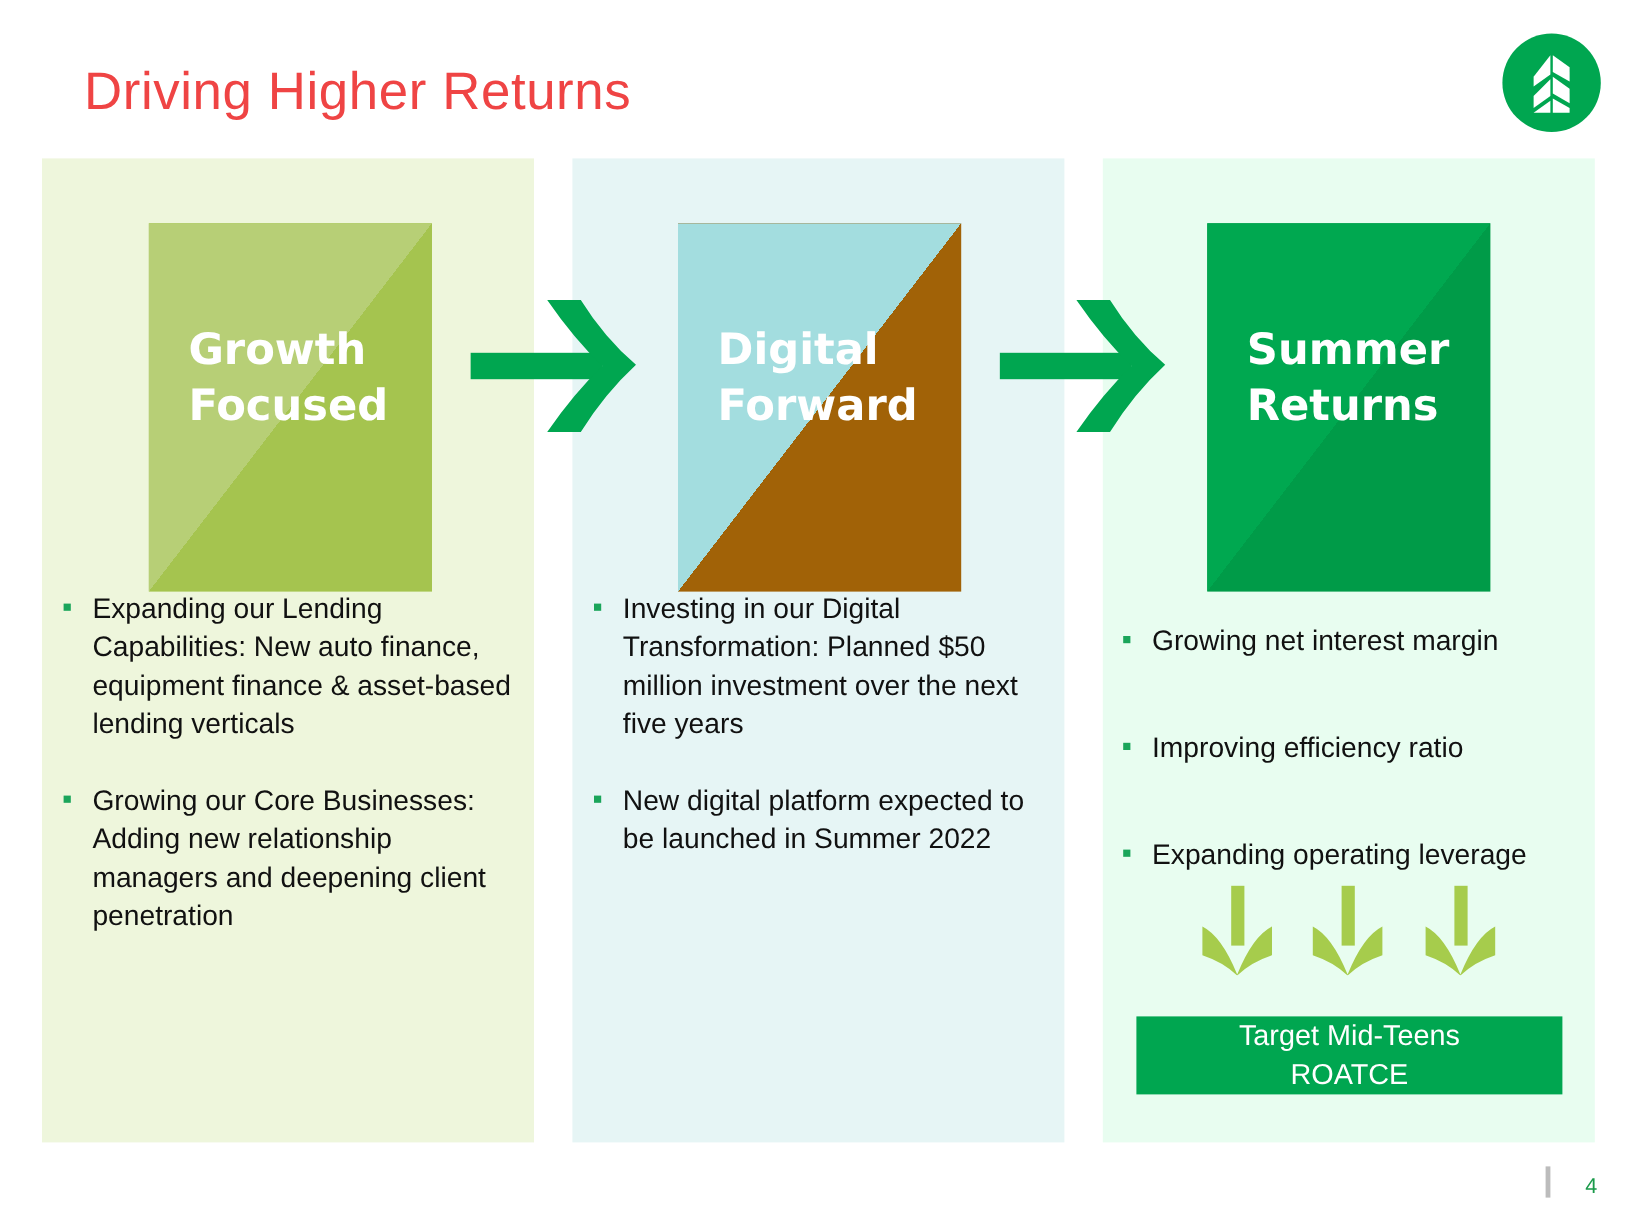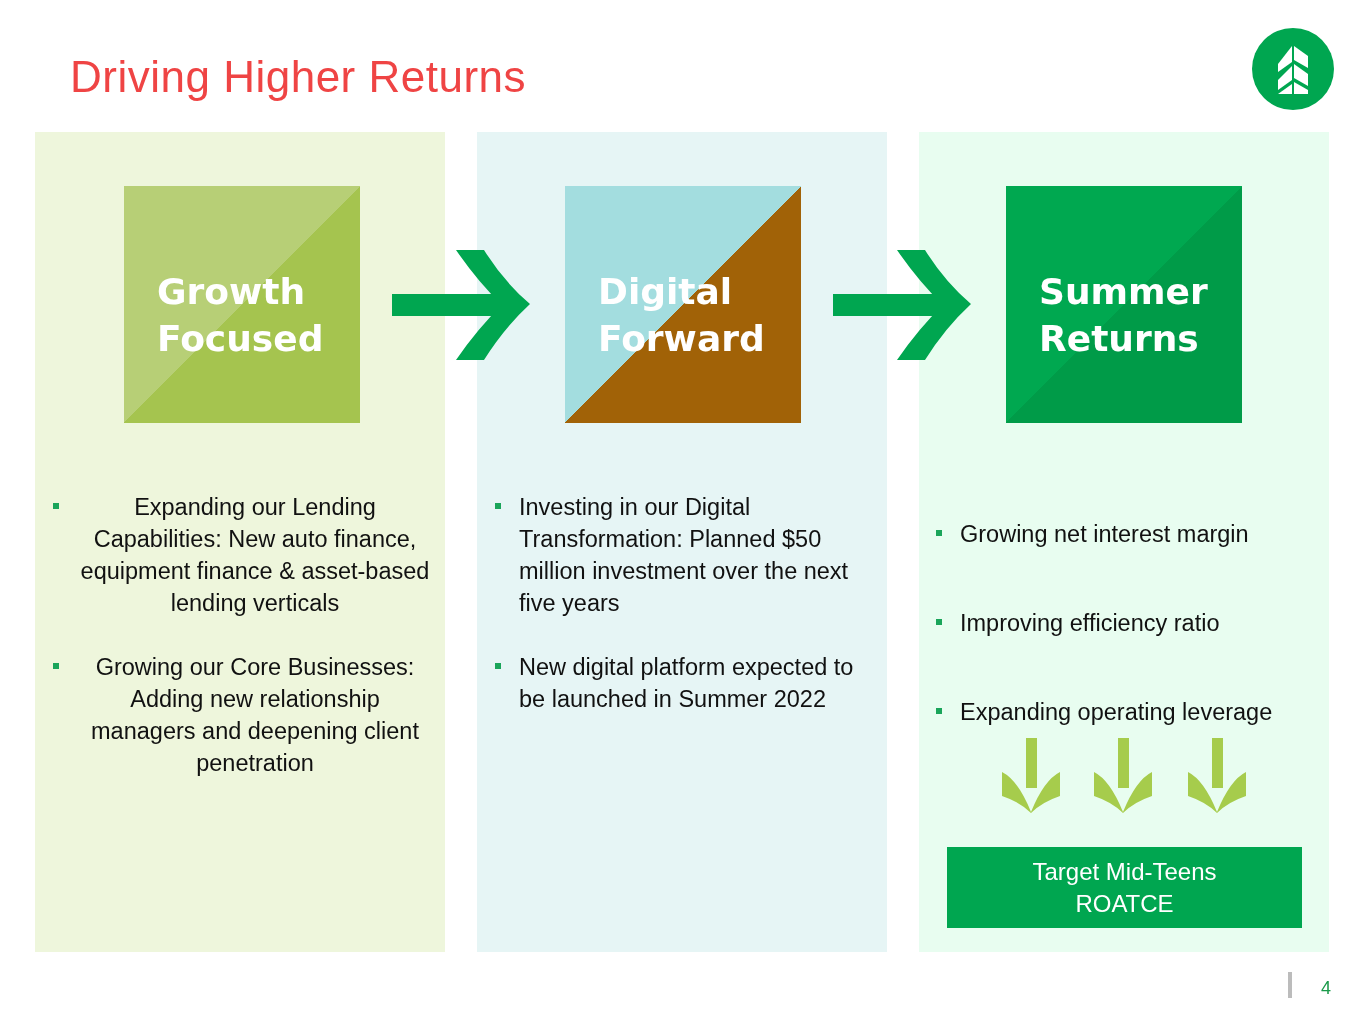--- a/index.html
+++ b/index.html
@@ -4,41 +4,41 @@
   <style>
     html, body { margin:0; padding:0; }
     body { width:1365px; height:1024px; background:#ffffff; position:relative; overflow:hidden;
            font-family:"Liberation Sans", sans-serif; }
     .title { position:absolute; left:70px; top:52px; font-size:44px; color:#ef4444; letter-spacing:0.5px; }
     .logo { position:absolute; left:1252px; top:28px; width:82px; height:82px; border-radius:50%; background:#00a650; }
     .panel { position:absolute; top:132px; width:410px; height:820px; }
     .p1 { left:35px; background:#eef6dc; }
     .p2 { left:477px; background:#e6f5f5; }
     .p3 { left:919px; background:#e8fdf0; }
-    .tile { position:absolute; top:186px; width:236px; height:237px; overflow:hidden; }
+    .tile { position:absolute; top:186px; width:236px; height:307px; overflow:hidden; }
     .tile .half { position:absolute; inset:0; }
     .tile-label { position:absolute; left:33px; top:82px; color:#fff; font-weight:bold; font-size:36px; line-height:47px; font-family:"DejaVu Sans", sans-serif; }
     .t1 { left:124px; background:#a5c44f; }
     .t1 .half { background:linear-gradient(to bottom right, #b7cf76 50%, transparent 50%); }
     .t2 { left:565px; background:#a16207; }
     .t2 .half { background:linear-gradient(to bottom right, #a3dddf 50%, transparent 50%); }
     .t3 { left:1006px; background:#009b48; }
     .t3 .half { background:linear-gradient(to bottom right, #00a850 50%, transparent 50%); }
     .arrow { position:absolute; top:250px; width:140px; height:112px; }
     .a1 { left:392px; } .a2 { left:833px; }
     ul.bullets { position:absolute; margin:0; padding:0; list-style:none; font-size:23.5px; line-height:32px; color:#111; }
     ul.bullets li { position:relative; padding-left:24px; }
     ul.bullets li::before { content:""; position:absolute; left:0; top:12px; width:6px; height:6px; background:#1aa55a; }
-    .b1 { left:53px; top:491px; width:380px;text-align:center; }
+    .b1 { left:53px; top:491px; width:380px; }
     .b2 { left:495px; top:491px; width:380px; }
     .b3 { left:936px; top:518px; width:390px; }
     .b1 li + li, .b2 li + li { margin-top:32px; }
     .b3 li + li { margin-top:57px; }
     .downs { position:absolute; left:998px; top:738px; width:260px; height:75px; }
-    .target { position:absolute; left:947px; top:847px; width:355px; height:81px; background:#00a650; color:#fff;
+    .target { position:absolute; left:947px; top:847px; width:355px; height:65px; background:#00a650; color:#fff;
               text-align:center; font-size:24px; line-height:32px; display:flex; flex-direction:column; justify-content:center; }
     .pg-divider { position:absolute; left:1288px; top:972px; width:4px; height:26px; background:#bcbcbc; }
     .pg-num { position:absolute; left:1321px; top:978px; font-size:18px; color:#1a9a4a; }
   </style>
 </head>
 <body>
 
 <div class="title">Driving Higher Returns</div>
 
 <div class="logo">

